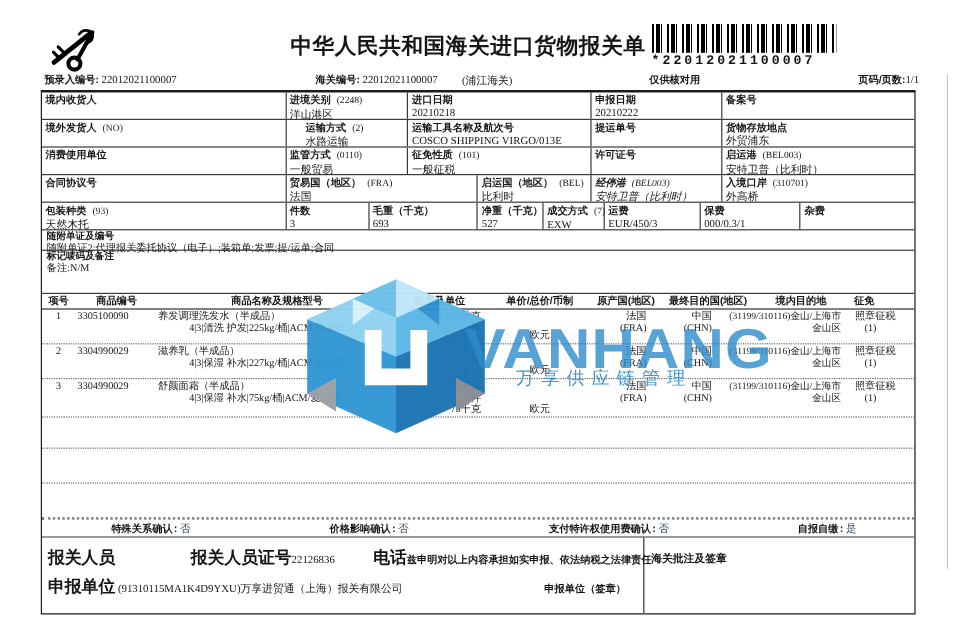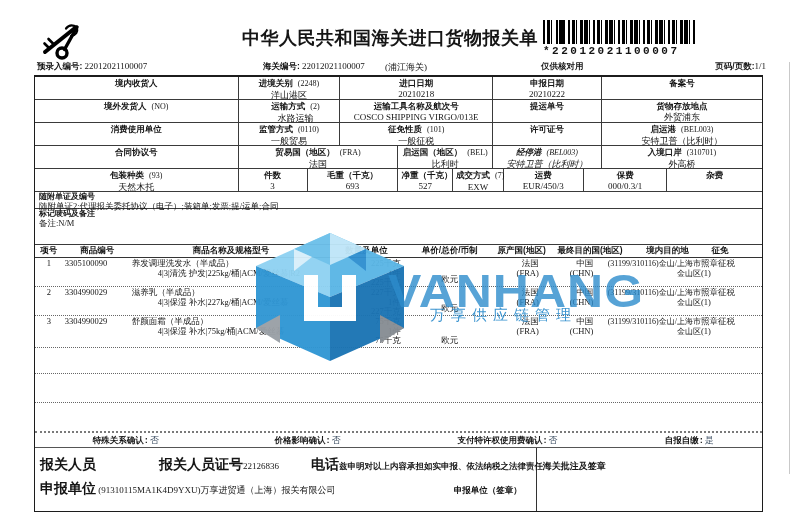--- a/index.html
+++ b/index.html
@@ -14,21 +14,21 @@
   .barcode-text{font-family:"Liberation Mono","DejaVu Sans Mono",monospace;font-size:11px;font-weight:bold;
                 letter-spacing:2.5px;margin-top:1px;white-space:nowrap;}
   .meta-row{position:absolute;left:34px;right:34px;top:61px;height:13px;font-size:9px;}
   .meta-row .m{position:absolute;white-space:nowrap;}
   .meta-row b{font-family:"Liberation Sans",sans-serif;font-size:8.5px;}
   .m-pre{left:3px;} .m-cus{left:229px;} .m-off{left:351px;} .m-chk{left:507px;font-family:"Liberation Sans",sans-serif;font-weight:bold;font-size:8.5px;} .m-pg{right:0;}
   .scanline{position:absolute;left:789px;top:62px;width:1px;height:412px;background:#c9c9c9;}
   
   .table{position:absolute;left:34px;top:75px;width:729px;border:1.5px solid #1c1c1c;border-top-width:2.5px;
          box-sizing:border-box;background:transparent;}
-  .frow{display:flex;height:23px;border-bottom:1px solid #3a3a3a;box-sizing:border-box;text-align:center;}
+  .frow{display:flex;height:23px;border-bottom:1px solid #3a3a3a;box-sizing:border-box;}
   .fcell{box-sizing:border-box;border-right:1px solid #3a3a3a;padding:1px 3px 0 3px;overflow:visible;white-space:nowrap;}
   .fcell:last-child{border-right:none;}
   .flabel{font-weight:bold;font-size:8.5px;line-height:10px;font-family:"Liberation Sans","DejaVu Sans",sans-serif;}
   .fcode{font-weight:normal;font-size:8px;font-family:"Liberation Serif",serif;margin-left:3px;}
   .fvalue{font-size:9px;line-height:10px;margin-top:1px;}
   .wide-row{height:17px;border-bottom:1px solid #3a3a3a;box-sizing:border-box;padding:1px 4px;}
   .wide-row .flabel{font-size:8px;line-height:8.5px;}
   .wide-row .fvalue{font-size:8.5px;line-height:8.5px;margin-top:0;}
   .marks-row{height:36px;}
   
@@ -39,21 +39,21 @@
   .icell{box-sizing:border-box;font-size:8.5px;line-height:9.7px;padding-top:1px;overflow:visible;}
   .iline{white-space:nowrap;}
   .c-no{text-align:center;}
   .c-code{padding-left:2px;}
   .c-name .spec{padding-left:26px;}
   .c-qty{text-align:right;padding-right:2px;}
   .c-price{display:flex;flex-direction:column;justify-content:flex-end;text-align:center;padding-bottom:1px;}
   .c-origin{text-align:right;padding-right:8px;}
   .c-dest{text-align:right;}
   .c-domestic{text-align:right;font-size:8px;}
-  .c-duty{text-align:left;padding-right:4px;}
+  .c-duty{text-align:center;padding-right:4px;}
   .c-duty .iline:last-child{padding-right:8px;}
   .empty-irow{box-sizing:border-box;}
   .e-dot{border-bottom:1px dotted #666;}
   .confirm-row{display:flex;height:17px;box-sizing:border-box;align-items:center;
                border-top:2px dotted #7a7a7a;border-bottom:1.5px solid #555;}
   .ccell{text-align:center;font-size:9px;white-space:nowrap;}
   .ccell b{font-family:Liberation Mono, monospace;font-size:8.5px;}
   .ccell .cv{color:#3d4f63;margin-left:1px;}
   
   .bottom{display:flex;height:63px;box-sizing:border-box;}

